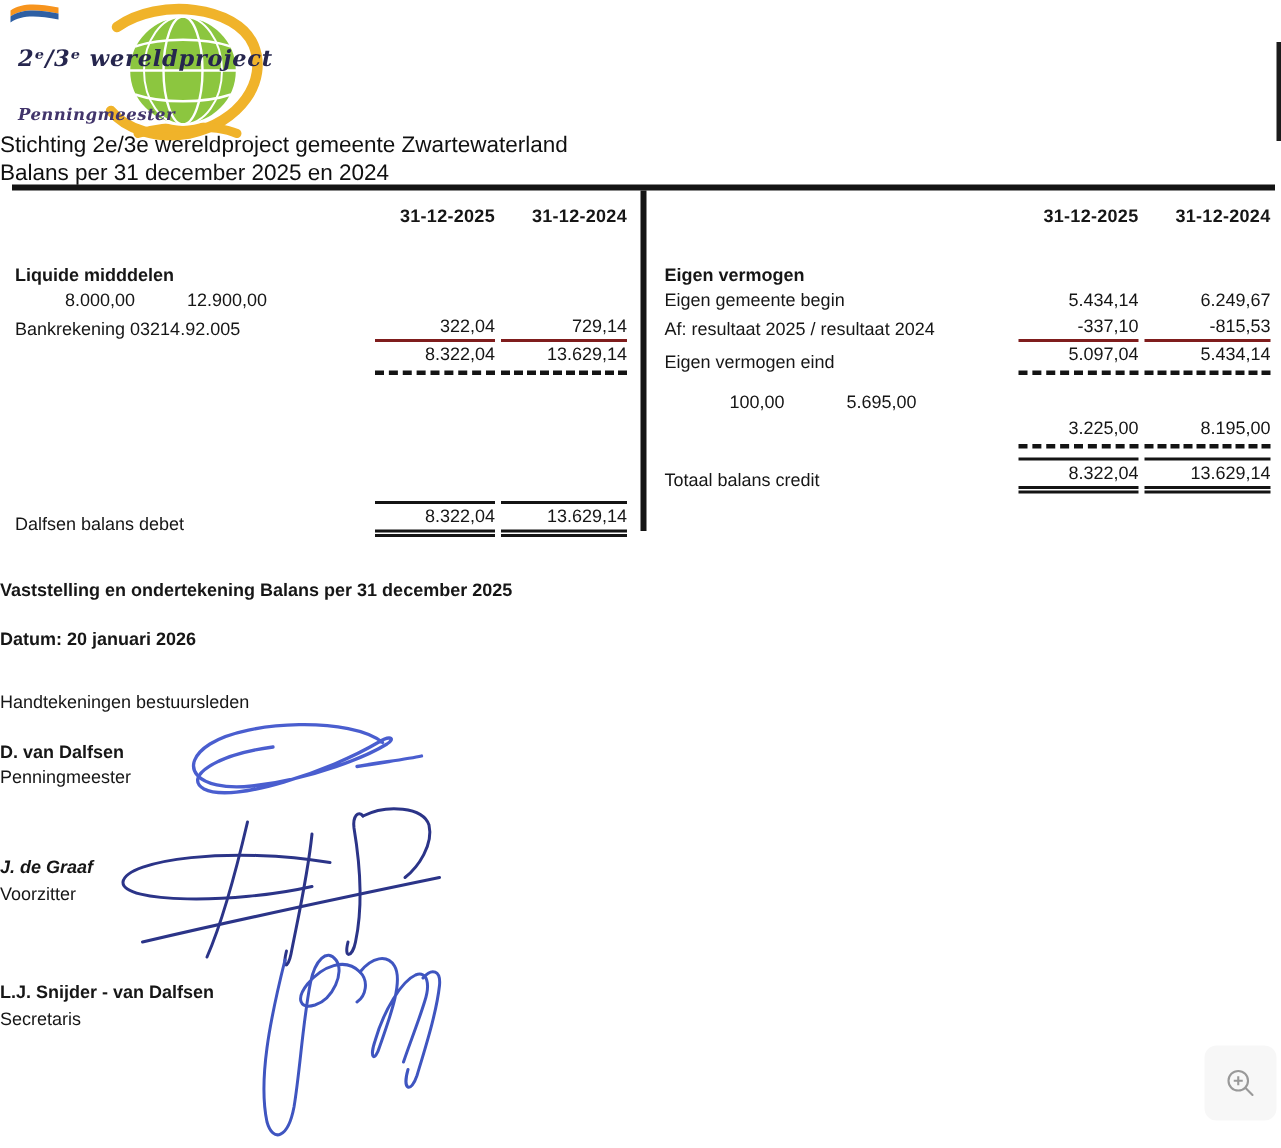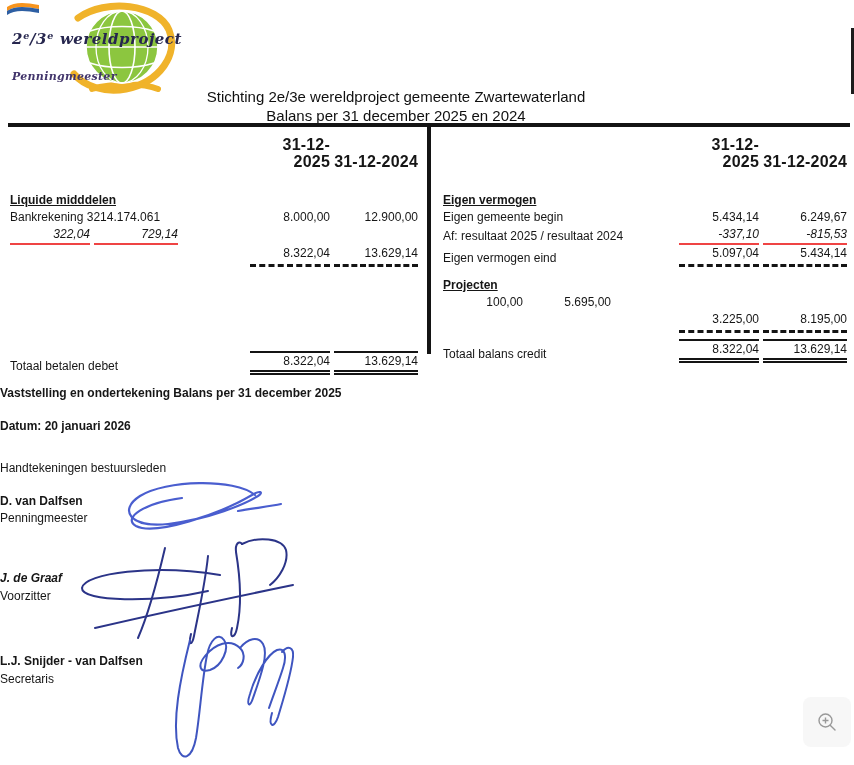--- a/index.html
+++ b/index.html
@@ -20,39 +20,39 @@
     font-size:15px; color:#26264e; letter-spacing:0.5px; white-space:nowrap;
   }
   .muni-text {
     position:absolute; left:6px; top:68px; z-index:3;
     font-family:"DejaVu Serif", serif; font-style:italic; font-weight:bold;
     font-size:11px; color:#42356b; letter-spacing:0.3px;
   }
   .flag { position:absolute; left:14px; top:53px; z-index:3; }
 
   
-  .title-block { position:absolute; left:0; top:87px; width:792px; text-align:center; }
+  .title-block { position:absolute; left:0; top:87px; width:792px; text-align:left; }
   .title-line { font-size:15px; color:#101010; line-height:19px; }
 
   
   .top-rule { position:absolute; left:8px; top:123px; width:842px; height:4px; background:#141414; }
   .v-divider { position:absolute; left:427px; top:127px; width:4px; height:227px; background:#141414; }
   .edge-artifact { position:absolute; left:851px; top:28px; width:3px; height:66px; background:#1c1c1c; }
 
   
   .half { position:absolute; top:136px; font-size:12px; }
   .half.left  { left:10px;  width:408px; }
   .half.right { left:443px; width:404px; }
   .trow { display:flex; align-items:flex-end; line-height:17px; min-height:17px; }
   .trow .lbl { flex:1; }
   .trow .num { width:80px; text-align:right; }
   .trow .num + .num { width:84px; margin-left:4px; }
-  .hdr-row .num { font-weight:bold; font-size:16px; letter-spacing:0.2px; }
-  .sec-title { font-weight:bold; line-height:17px;text-decoration:underline; }
-  .u-solid  { border-bottom:2px solid #ef4444;font-style:italic; }
+  .hdr-row .num { font-weight:bold; font-size:12px; letter-spacing:0.2px; }
+  .sec-title { font-weight:bold; line-height:17px; }
+  .u-solid  { border-bottom:2px solid #7f1d1d; }
   .u-dashed { border-bottom:3px dashed #141414; padding-bottom:2px; }
   .grand .num { border-top:2px solid #141414; border-bottom:5px double #141414; }
   .sp22 { height:22px; } .sp10 { height:10px; } .sp88 { height:84px; } .sp6 { height:6px; }
 
   
   .ftext { position:absolute; left:0; font-size:12px; }
   .fbold { font-weight:bold; }
   .sig-layer { position:absolute; left:60px; top:470px; width:250px; height:295px; pointer-events:none; }
 
   
@@ -98,36 +98,36 @@
 
   <div class="half left">
     <div class="trow hdr-row">
       <span class="lbl"></span>
       <span class="num">31-12-2025</span>
       <span class="num">31-12-2024</span>
     </div>
     <div class="sp22"></div>
     <div class="sec-title">Liquide midddelen</div>
     <div class="trow">
-      <span class="lbl">Bankrekening 3214.174.061</span>
       <span class="num">8.000,00</span>
       <span class="num">12.900,00</span>
     </div>
     <div class="trow">
+      <span class="lbl">Bankrekening 03214.92.005</span>
       <span class="num u-solid">322,04</span>
       <span class="num u-solid">729,14</span>
     </div>
     <div class="trow">
       <span class="lbl"></span>
       <span class="num u-dashed">8.322,04</span>
       <span class="num u-dashed">13.629,14</span>
     </div>
     <div class="sp88"></div>
     <div class="trow grand">
-      <span class="lbl">Totaal betalen debet</span>
+      <span class="lbl">Dalfsen balans debet</span>
       <span class="num">8.322,04</span>
       <span class="num">13.629,14</span>
     </div>
   </div>
 
   <div class="half right">
     <div class="trow hdr-row">
       <span class="lbl"></span>
       <span class="num">31-12-2025</span>
       <span class="num">31-12-2024</span>
@@ -143,21 +143,20 @@
       <span class="lbl">Af: resultaat 2025 / resultaat 2024</span>
       <span class="num u-solid">-337,10</span>
       <span class="num u-solid">-815,53</span>
     </div>
     <div class="trow">
       <span class="lbl">Eigen vermogen eind</span>
       <span class="num u-dashed">5.097,04</span>
       <span class="num u-dashed">5.434,14</span>
     </div>
     <div class="sp10"></div>
-    <div class="sec-title">Projecten</div>
     <div class="trow">
       <span class="num">100,00</span>
       <span class="num">5.695,00</span>
     </div>
     <div class="trow">
       <span class="lbl"></span>
       <span class="num u-dashed">3.225,00</span>
       <span class="num u-dashed">8.195,00</span>
     </div>
     <div class="sp6"></div>

